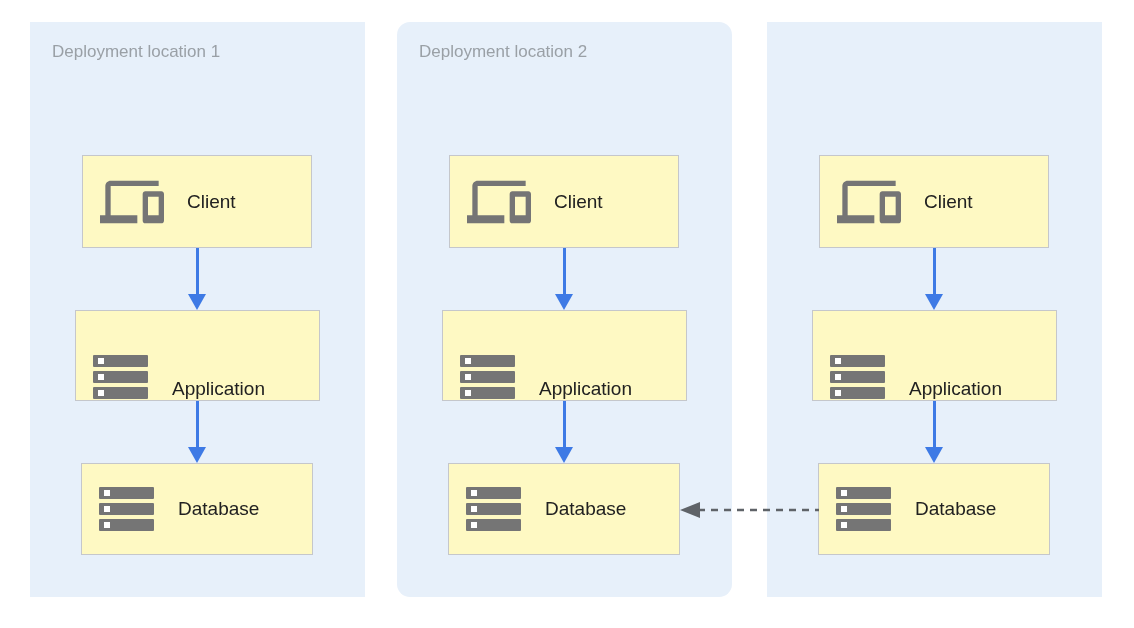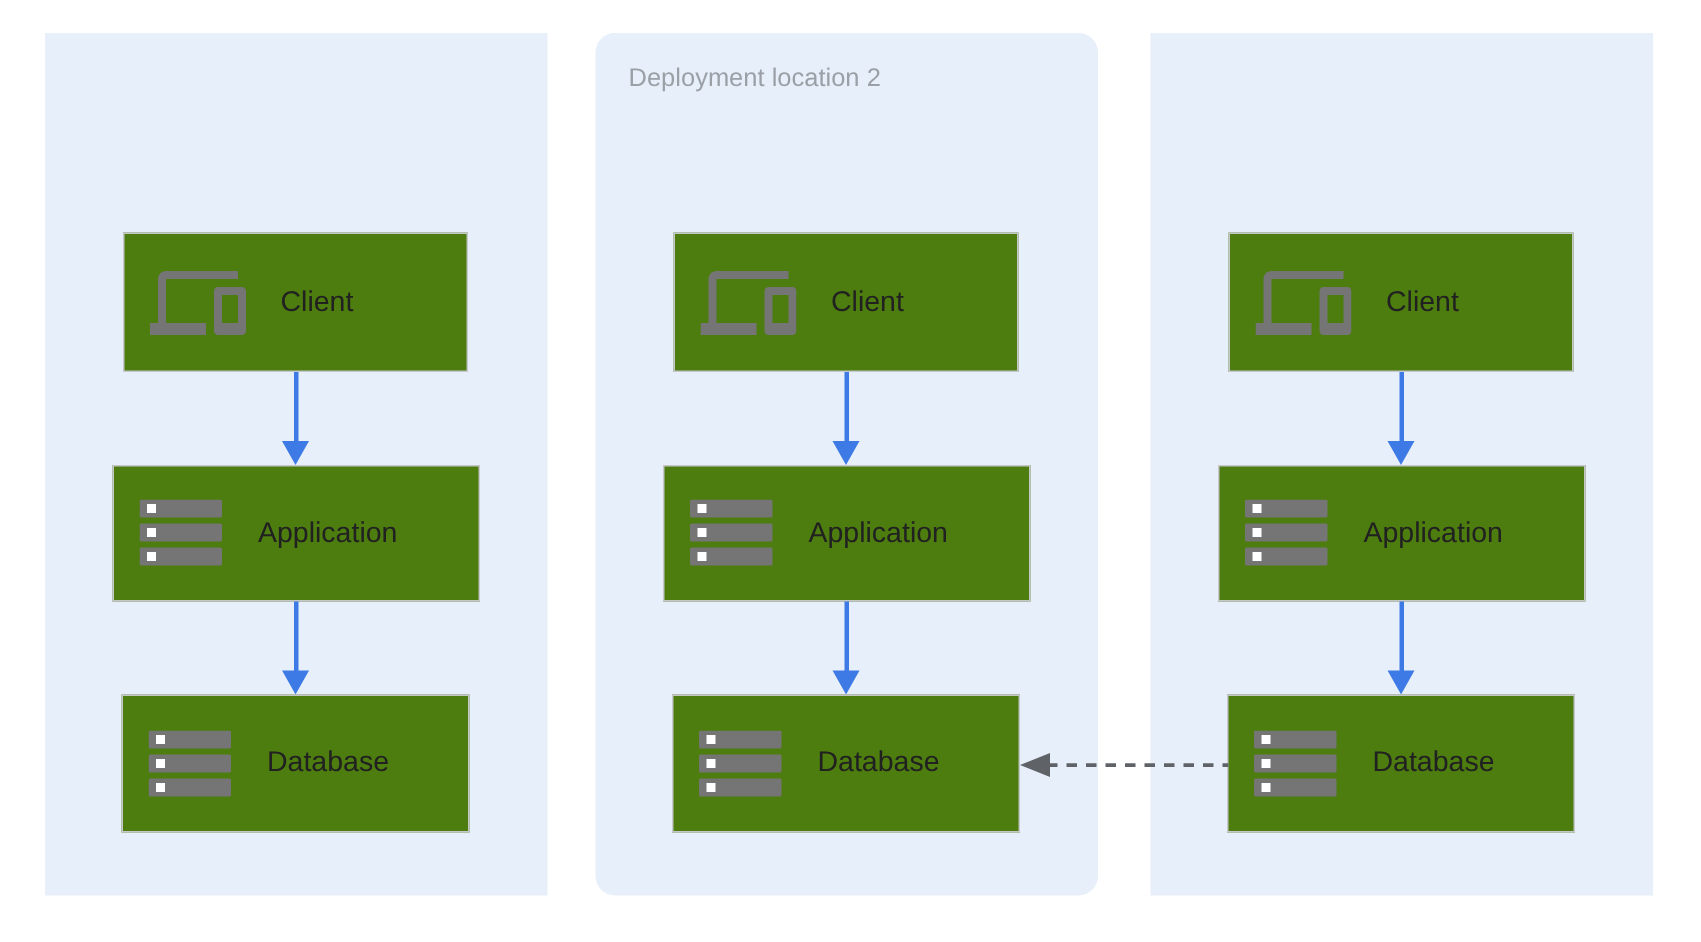--- a/index.html
+++ b/index.html
@@ -31,29 +31,29 @@
     top: 18px;
     margin: 0;
     font-size: 17px;
     font-weight: 400;
     line-height: 24px;
     color: #9aa0a6;
     white-space: nowrap;
   }
   .node {
     position: absolute;
-    background: #4d7c0f;
+    background: #fef9c3;
     border: 1px solid #c5c7cb;
     box-sizing: border-box;
     display: flex;
     align-items: center;
     padding-left: 17px;
   }
   .node-client      { top: 133px; left: 52px; width: 230px; height: 93px; }
-  .node-application { top: 288px; left: 45px; width: 245px; height: 91px; }
+  .node-application { top: 288px; left: 45px; width: 245px; height: 91px; align-items: flex-end; }
   .node-database    { top: 441px; left: 51px; width: 232px; height: 92px; text-align: center; }
   .node .icon {
     display: inline-flex;
     align-items: center;
     justify-content: center;
     flex: 0 0 auto;
   }
   .node-label {
     margin-left: 23px;
     font-size: 19px;
@@ -88,20 +88,21 @@
     width: 142px;
     height: 20px;
   }
 </style>
 </head>
 <body>
 
 <div class="canvas">
 
   <section class="panel panel-1">
+    <h2 class="panel-title">Deployment location 1</h2>
 
     <div class="node node-client">
       <span class="icon">
         <svg viewBox="0 0 24 24" width="64" height="64" fill="#757575" aria-hidden="true">
           <path d="M4 6h18V4H4c-1.1 0-2 .9-2 2v11H0v3h14v-3H4V6zm19 2h-6c-.55 0-1 .45-1 1v10c0 .55.45 1 1 1h6c.55 0 1-.45 1-1V9c0-.55-.45-1-1-1zm-1 9h-4v-7h4v7z"></path>
         </svg>
       </span>
       <span class="node-label">Client</span>
     </div>
 

